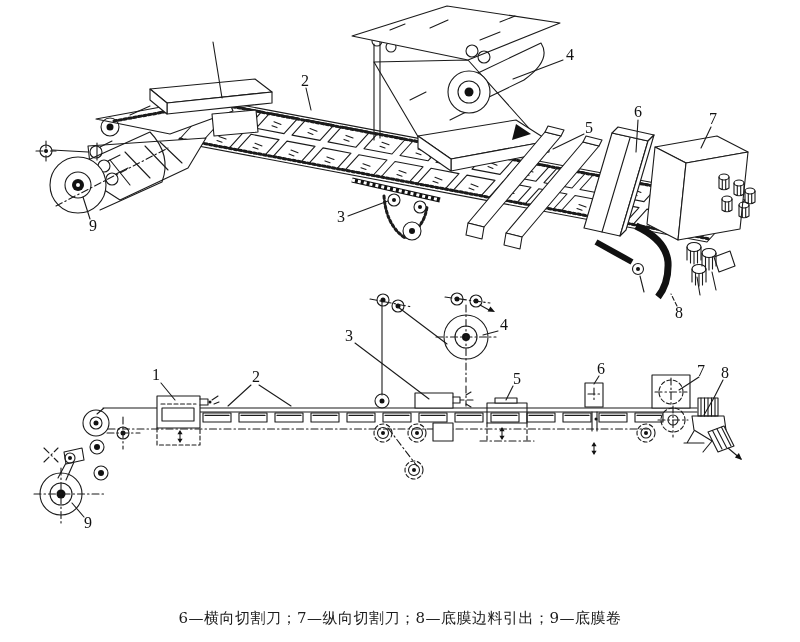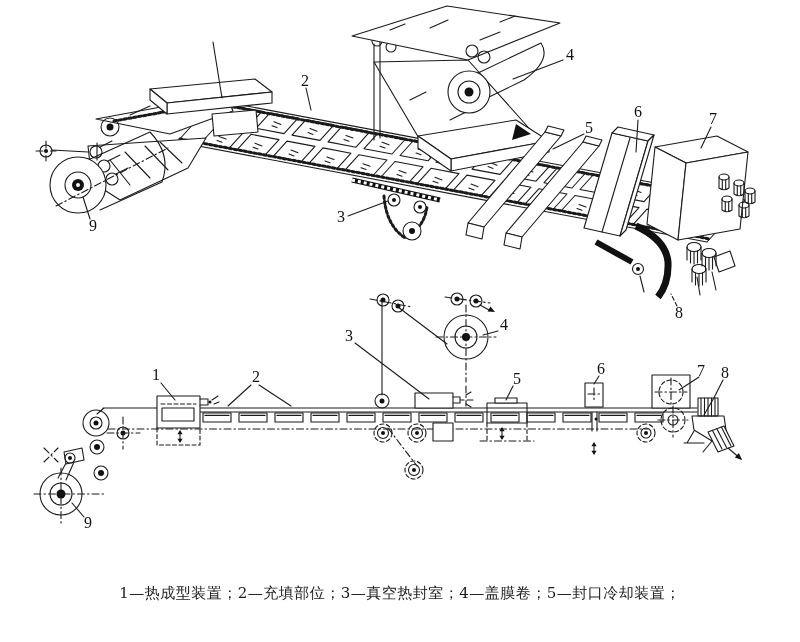--- a/index.html
+++ b/index.html
@@ -363,15 +363,15 @@
       <path class="ln" d="M699 377 Q690 383 679 390"></path>
       <text class="num" x="701" y="376">7</text>
       <path class="ln" d="M723 380 Q715 397 704 415"></path>
       <text class="num" x="725" y="378">8</text>
       <path class="ln" d="M84 517 L72 503"></path>
       <text class="num" x="88" y="528">9</text>
     </g>
   </g>
 </svg>
 
-<div id="cap1" class="caption">1—热成型装置；2—充填部位；3—真空热封室；4—盖膜卷；5—封口冷却装置；</div>
+<div id="cap2" class="caption">6—横向切割刀；7—纵向切割刀；8—底膜边料引出；9—底膜卷</div>
 
 </div>
 
 </body></html>

